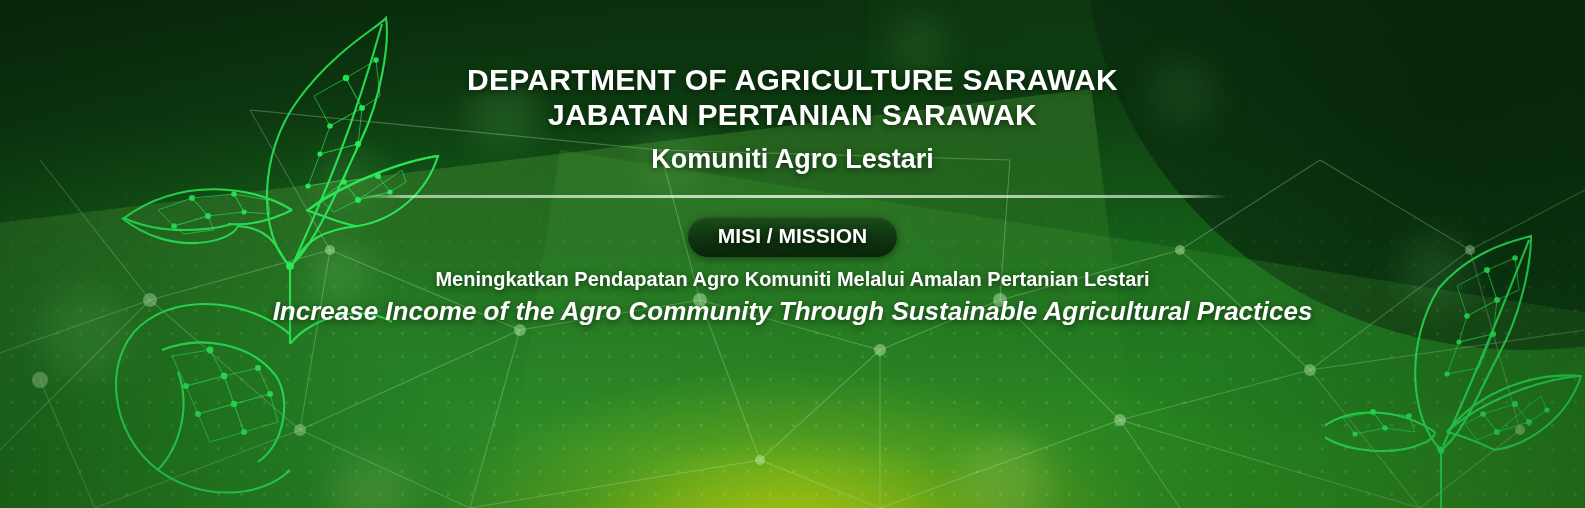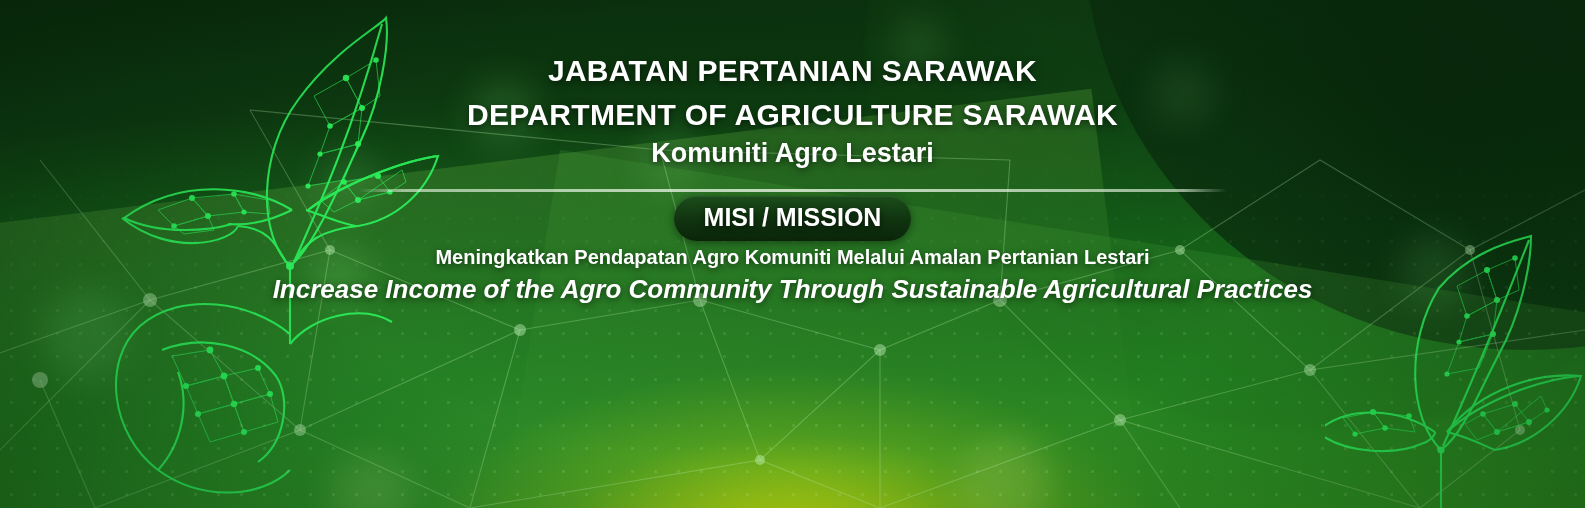--- a/index.html
+++ b/index.html
@@ -80,24 +80,24 @@
   .pill{
     display:inline-block;
     background:linear-gradient(180deg,#1b4d1b 0%,#10340f 52%,#0a250a 100%);
     border-radius:26px;
     color:#fff;font-weight:bold;
     padding:7px 30px 9px;
     box-shadow:0 2px 8px rgba(0,0,0,.42), inset 0 1px 0 rgba(255,255,255,.07);
     text-shadow:0 2px 6px rgba(0,0,0,.6);
   }
   #vision-pill{font-size:25px;margin-top:27px;}
-  #mission-pill{font-size:25px;margin-top:4px;}
+  #mission-pill{font-size:21px;margin-top:19px;}
 
   .body-bold{
-    font-size:27px;font-weight:bold;margin-top:5px;
+    font-size:27px;font-weight:bold;margin-top:11px;
     text-shadow:0 2px 7px rgba(0,0,0,.55);
   }
   .body-italic{
     font-size:27px;font-style:italic;font-weight:600;margin-top:5px;
     text-shadow:0 2px 7px rgba(0,0,0,.55);
   }
   .divider{
     width:868px;height:3px;margin-top:20px;
     background:linear-gradient(to right,
       rgba(255,255,255,0) 0%, rgba(232,246,226,.62) 5%,
@@ -280,22 +280,22 @@
       <circle cx="116" cy="218" r="3.6"></circle>
     </g>
   </svg>
 
   <div class="bg-dots"></div>
   <div class="bg-vignette"></div>
 
   <div class="content">
 
     <div class="title-block">
+      <div class="title-line sub">DEPARTMENT OF AGRICULTURE SARAWAK</div>
       <div class="title-line">JABATAN PERTANIAN SARAWAK</div>
-      <div class="title-line sub">DEPARTMENT OF AGRICULTURE SARAWAK</div>
     </div>
 
     <div class="body-bold">Komuniti Agro Lestari</div>
 
     <div class="divider"></div>
 
     <div class="pill" id="mission-pill">MISI / MISSION</div>
     <div class="body-bold mission-bold">Meningkatkan Pendapatan Agro Komuniti Melalui Amalan Pertanian Lestari</div>
     <div class="body-italic mission-italic">Increase Income of the Agro Community Through Sustainable Agricultural Practices</div>
 

